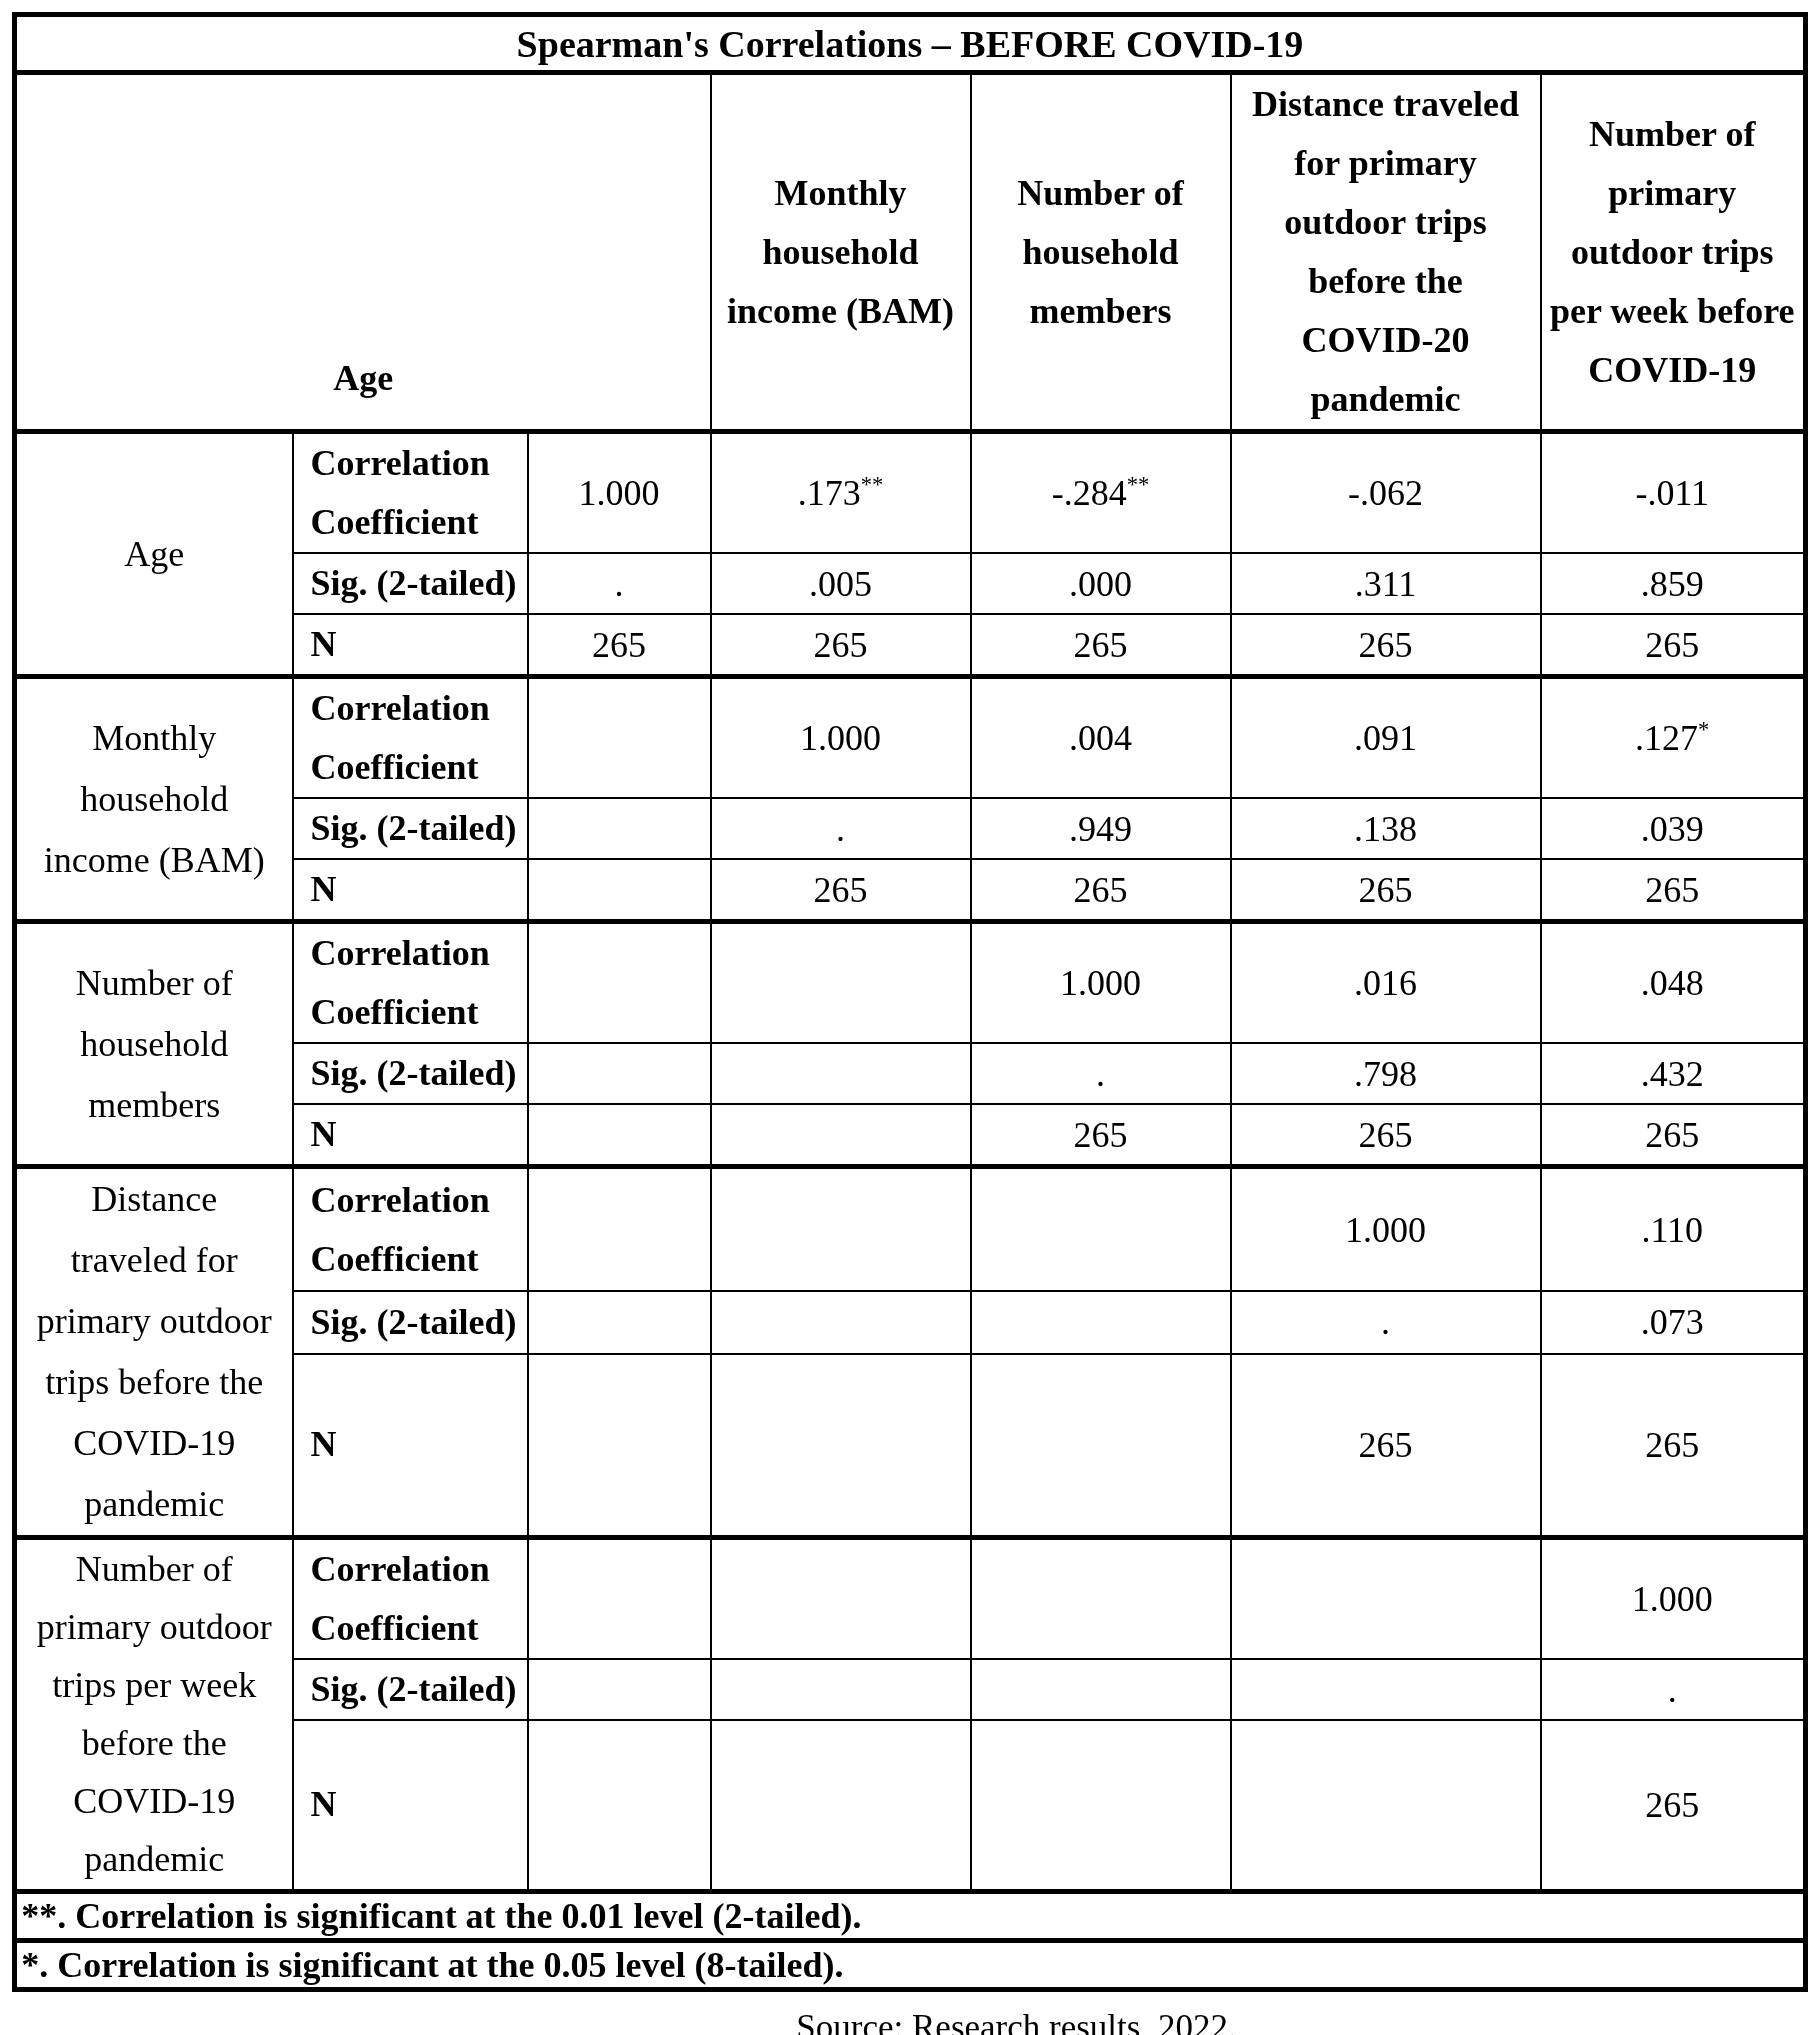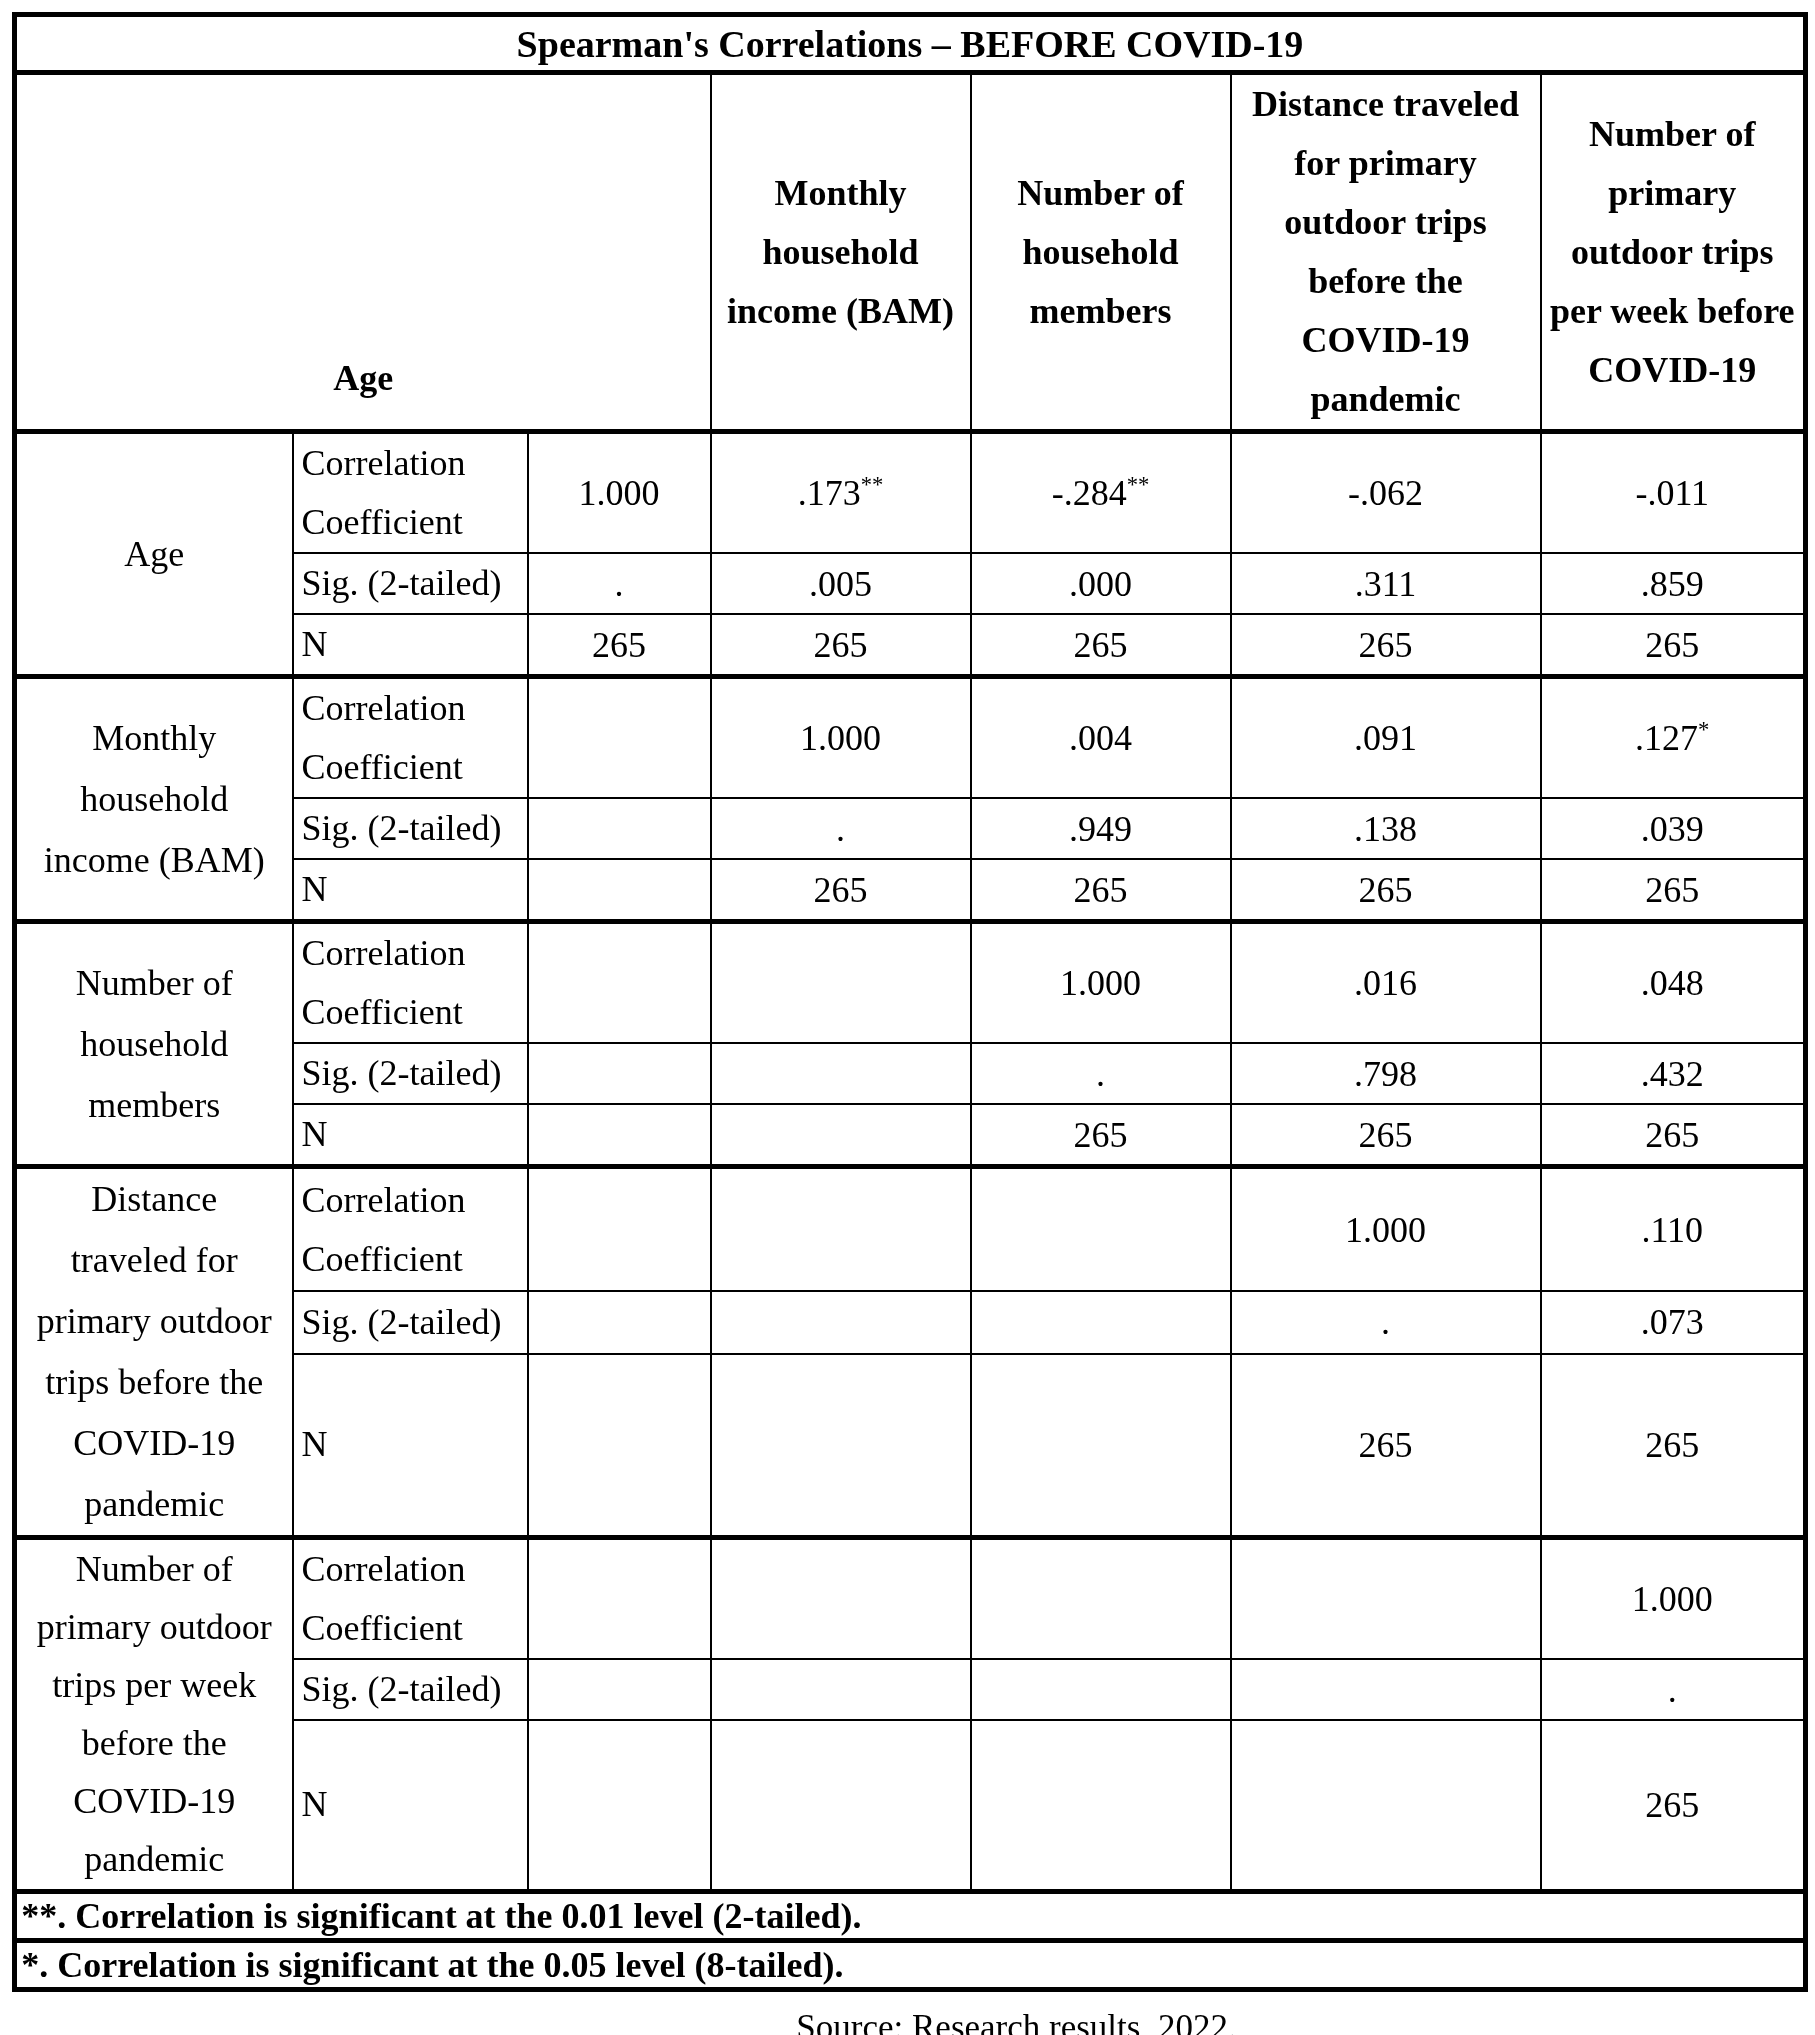--- a/index.html
+++ b/index.html
@@ -68,23 +68,24 @@
   .lab {
     text-align: center;
     vertical-align: middle;
     white-space: pre-line;
     line-height: 61px;
   }
   .lab.lh5 { line-height: 58px; }
   .stat {
     text-align: left;
     vertical-align: middle;
-    padding-left: 8px;
+    padding-left: 17px;
     white-space: pre-line;
     line-height: 59px;
+    font-weight: bold;
   }
   .val {
     text-align: center;
     vertical-align: middle;
   }
   .val sup {
     font-size: 22.6px;
     vertical-align: super;
     line-height: 0;
   }
@@ -127,21 +128,21 @@
       <td class="hdr">Monthly
 household
 income (BAM)</td>
       <td class="hdr">Number of
 household
 members</td>
       <td class="hdr">Distance traveled
 for primary
 outdoor trips
 before the
-COVID-19
+COVID-20
 pandemic</td>
       <td class="hdr">Number of
 primary
 outdoor trips
 per week before
 COVID-19</td>
     </tr>
 
     <tr class="r-cc">
       <td class="lab bt" rowspan="3">Age</td>

